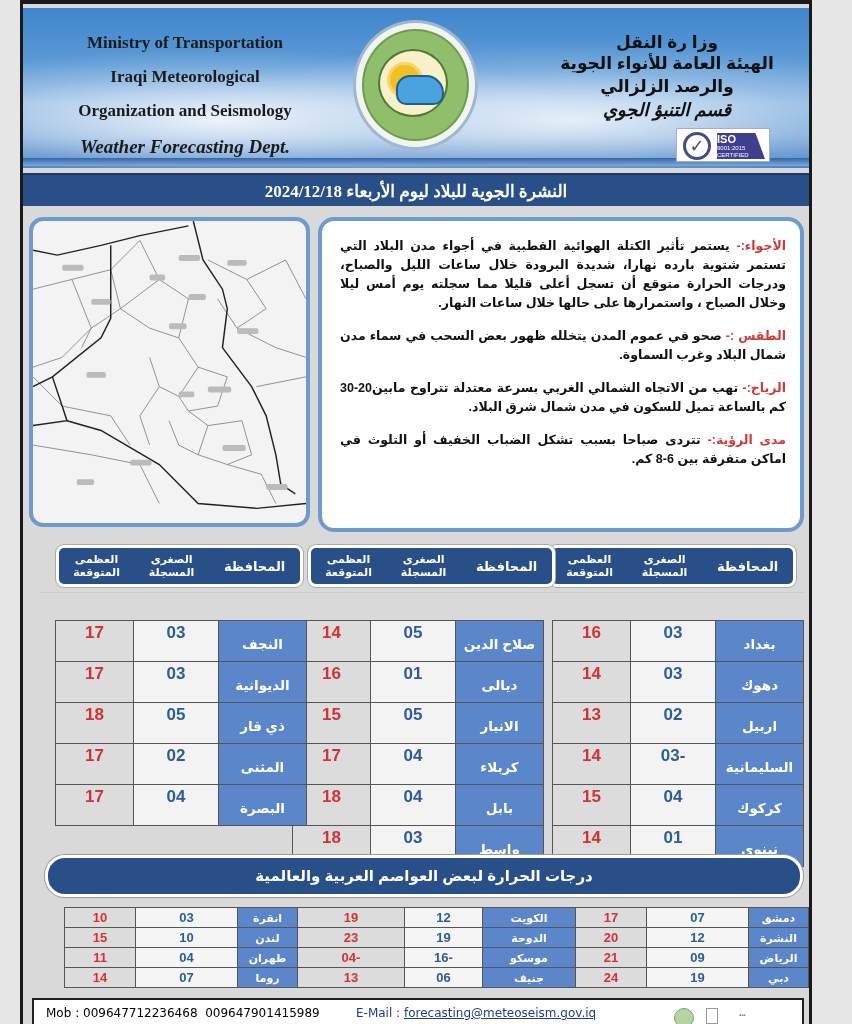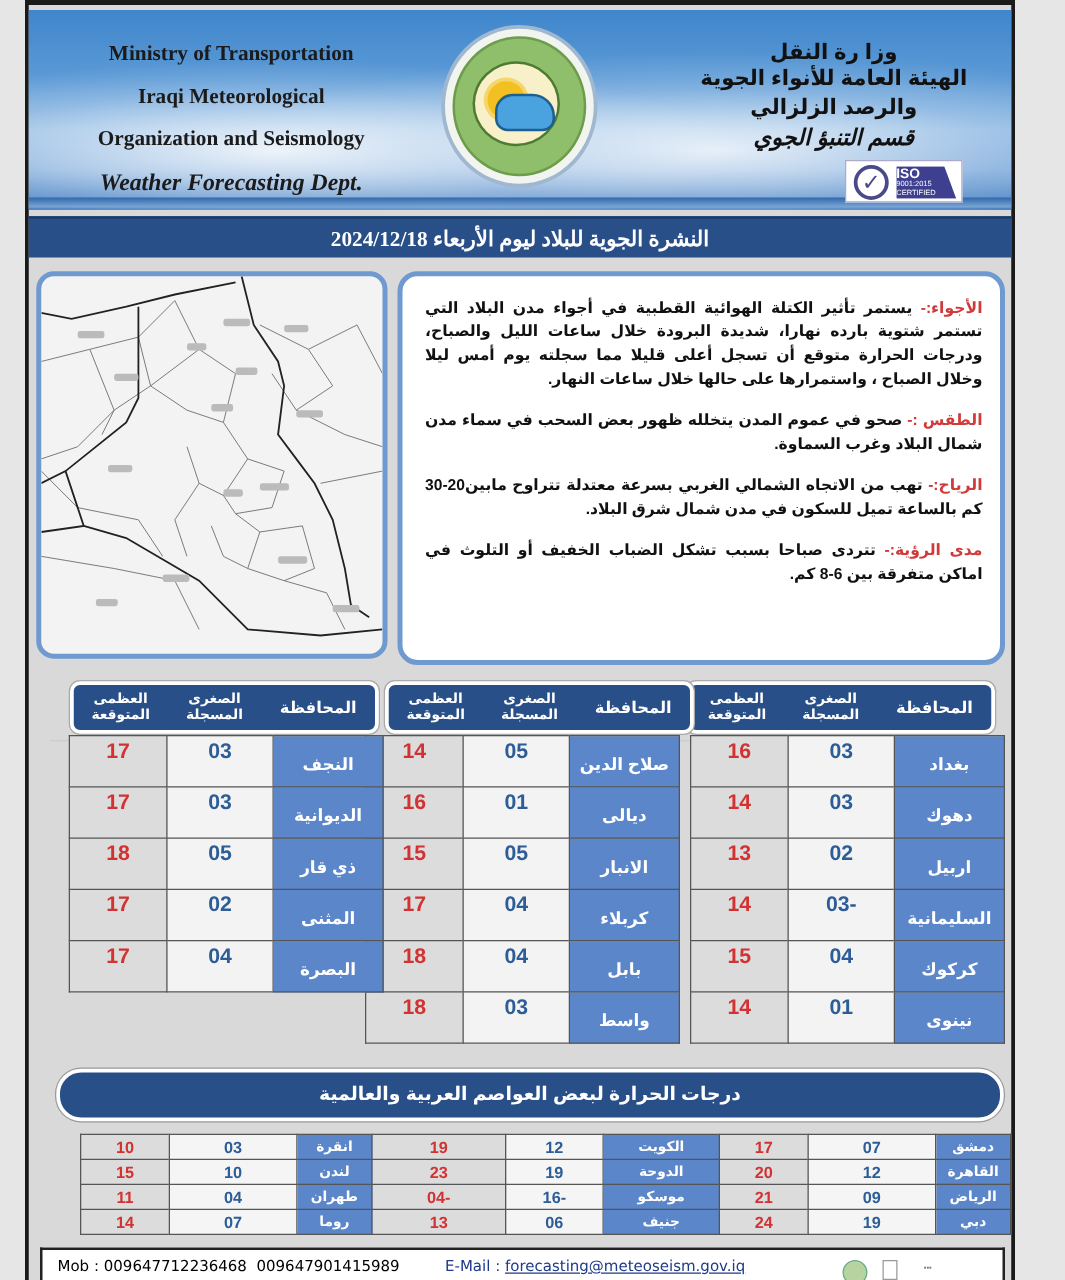--- a/index.html
+++ b/index.html
@@ -50,21 +50,21 @@
 
   
   .th-group { position: absolute; top: 545px; width: 247px; height: 42px; background: #284f87; border: 3px solid #fff; border-radius: 8px; box-shadow: 0 0 0 1px #aaa; color: #fff; direction: rtl; display: flex; align-items: center; font-weight: bold; }
   .th-group .c1 { width: 92px; text-align: center; font-size: 13px; }
   .th-group .c2, .th-group .c3 { width: 76px; text-align: center; font-size: 11px; line-height: 13px; }
   .th-a { left: 549px; }
   .th-b { left: 308px; }
   .th-c { left: 56px; }
 
   .grid-panel { position: absolute; left: 40px; top: 592px; width: 765px; height: 258px; background: #d9d9d9; border-top: 1px solid #ccc; }
-  .city-table { position: absolute; top: 588px; border-collapse: collapse; direction: rtl; padding-left: 10px; }
+  .city-table { position: absolute; top: 620px; border-collapse: collapse; direction: rtl; padding-left: 10px; }
   .city-table td { height: 41px; border: 1px solid #555; text-align: center; vertical-align: top; font-weight: bold; }
   .city-table td.name { width: 88px; background: #5b86c9; color: #fff; font-size: 13.5px; vertical-align: middle; padding-top: 6px; }
   .city-table td.min { width: 85px; background: #f3f3f3; color: #2c5d97; font-size: 17px; padding-top: 2px; }
   .city-table td.max { width: 78px; background: #dcdcdc; color: #d23232; font-size: 17px; padding-top: 2px; }
   .ct-a { left: 552px; }
   .ct-b { left: 292px; }
   .ct-c { left: 55px; }
 
   .world-bar { position: absolute; left: 45px; top: 855px; width: 758px; height: 42px; background: #284f87; border: 3px solid #fff; border-radius: 20px; box-shadow: 0 0 0 1px #999; color: #fff; text-align: center; direction: rtl; font-size: 15px; font-weight: bold; line-height: 36px; }
 
@@ -321,21 +321,21 @@
         <td class="min">07</td>
         <td class="max">17</td>
         <td class="name wide">الكويت</td>
         <td class="min wide">12</td>
         <td class="max wide">19</td>
         <td class="name">انقرة</td>
         <td class="min">03</td>
         <td class="max">10</td>
       </tr>
       <tr>
-        <td class="name">القاهرة</td>
+        <td class="name">النشرة</td>
         <td class="min">12</td>
         <td class="max">20</td>
         <td class="name wide">الدوحة</td>
         <td class="min wide">19</td>
         <td class="max wide">23</td>
         <td class="name">لندن</td>
         <td class="min">10</td>
         <td class="max">15</td>
       </tr>
       <tr>

